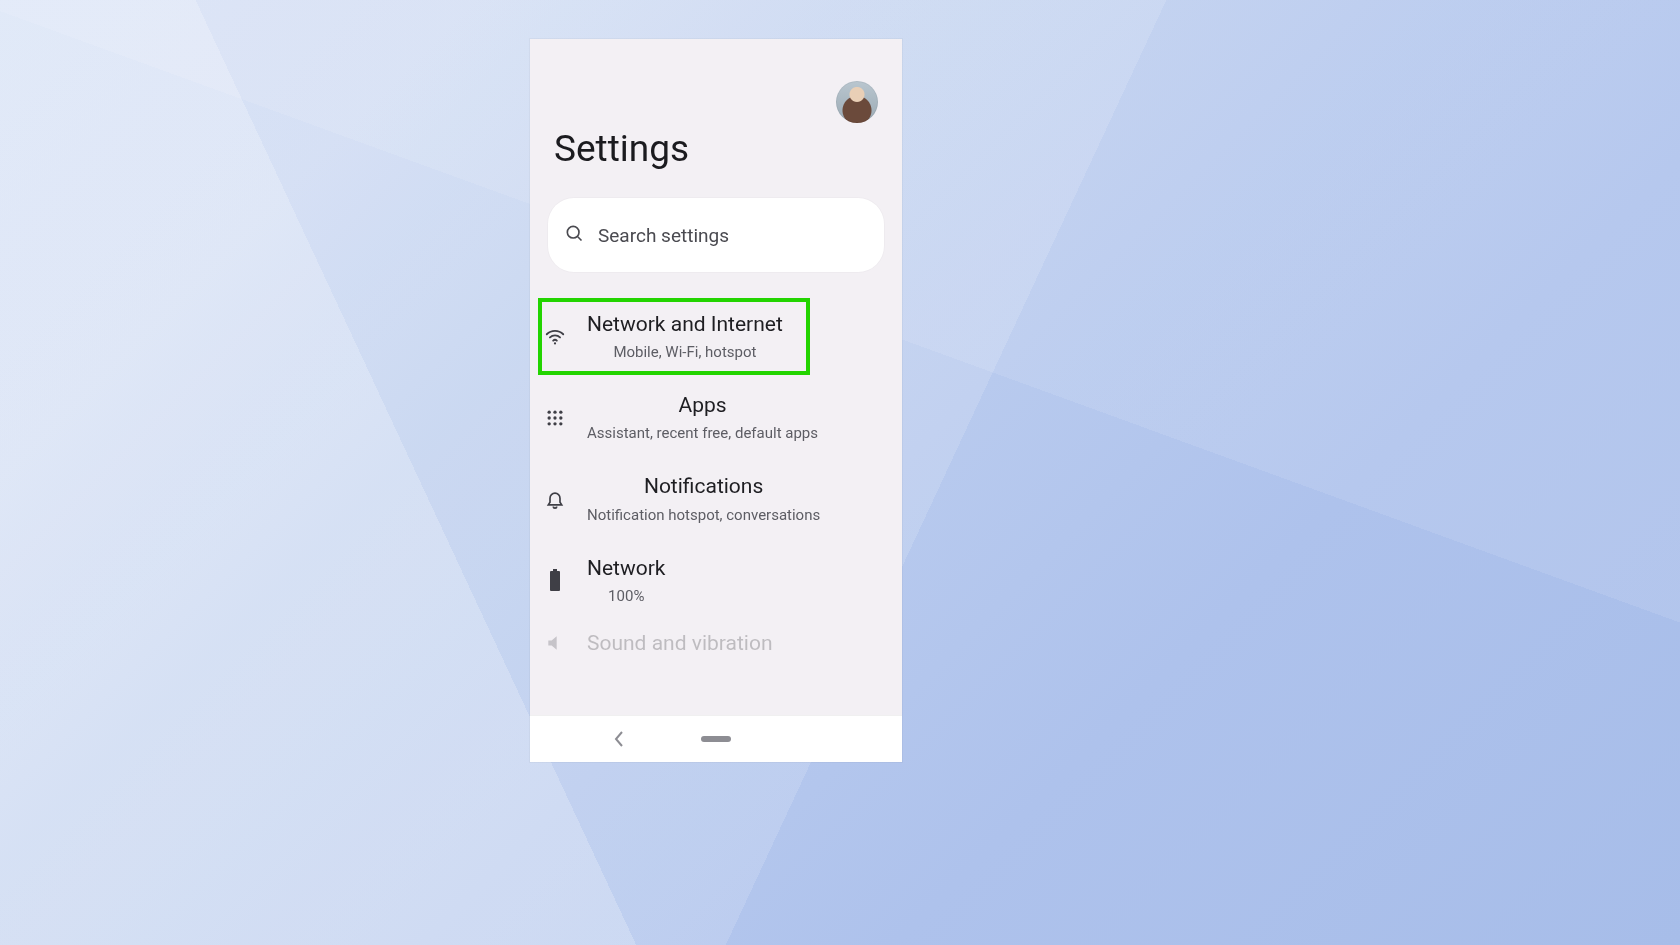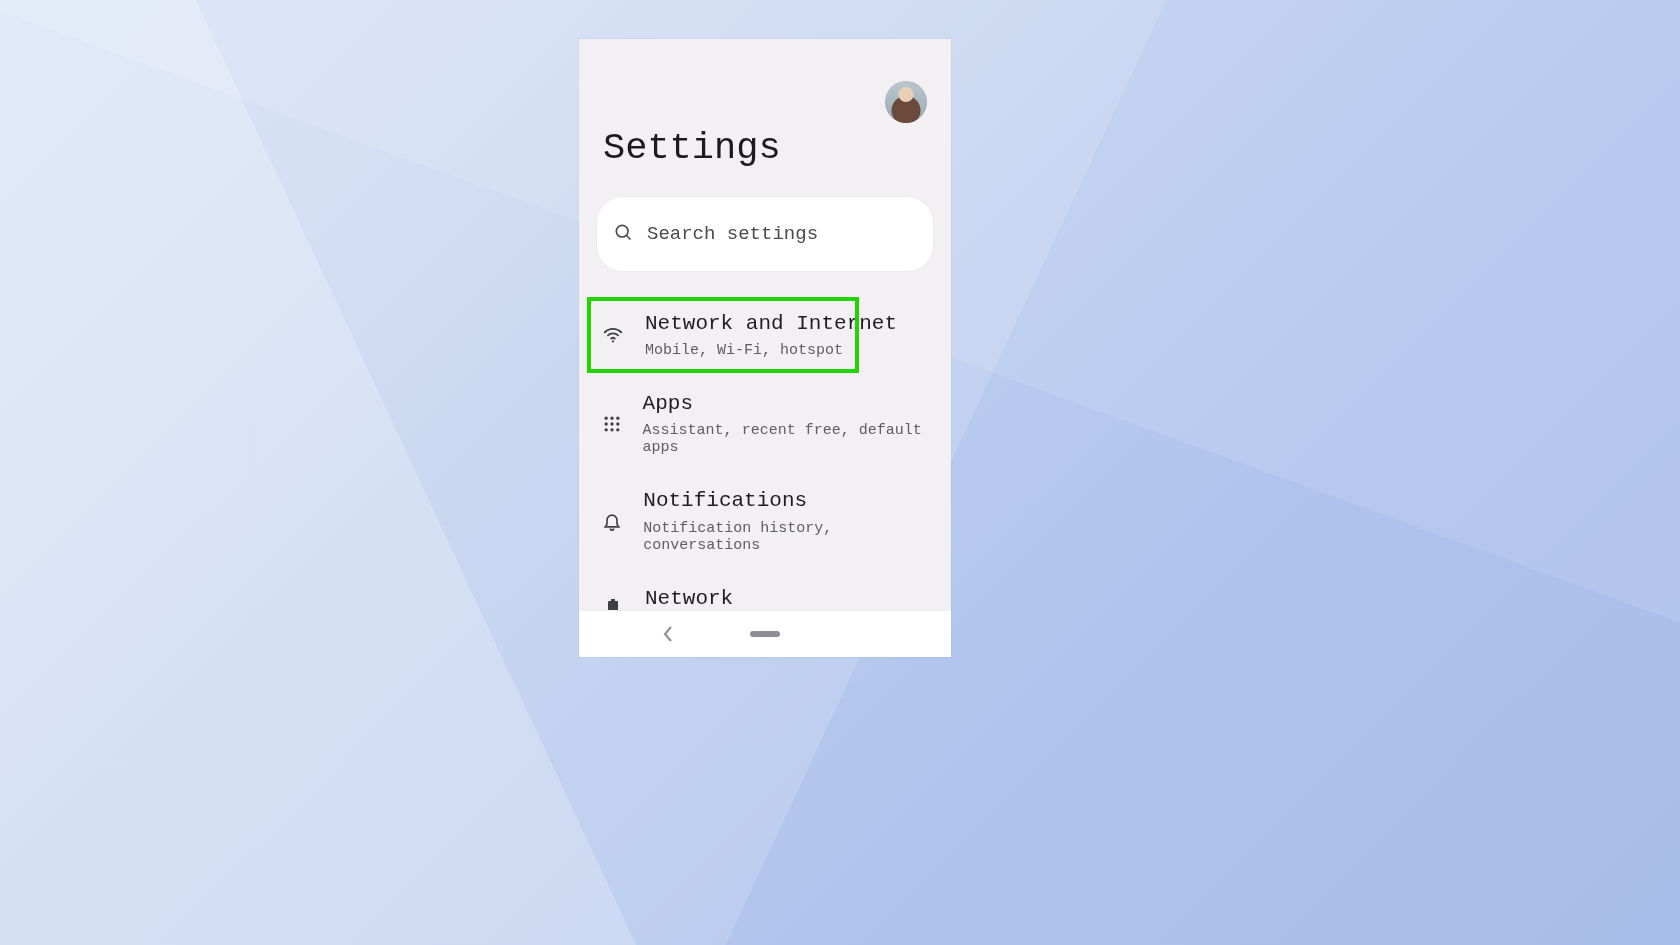--- a/index.html
+++ b/index.html
@@ -30,28 +30,27 @@
     inset: 0;
     background:
       linear-gradient(65deg, rgba(255,255,255,0.22) 0 30%, transparent 30% 100%),
       linear-gradient(115deg, rgba(255,255,255,0.14) 0 55%, transparent 55% 100%),
       linear-gradient(20deg, transparent 0 60%, rgba(255,255,255,0.10) 60% 100%);
   }
 
   
   .phone {
     position: absolute;
-    left: 579px;
+    left: 530px;
     top: 39px;
     width: 372px;
-    height: 618px;
+    height: 723px;
     background: #f3f0f4;
     box-shadow: 0 0 0 1px rgba(0,0,0,0.03);
     overflow: hidden;
-    font-family: Liberation Mono, monospace;
   }
 
   .header {
     position: relative;
     padding: 40px 24px 0 24px;
   }
 
   .avatar {
     position: absolute;
     right: 24px;
@@ -90,22 +89,23 @@
     color: #4a4a50;
   }
 
   .list {
     margin-top: 24px;
   }
 
   .item {
     display: flex;
     align-items: center;
-    padding: 16px 12px 16px 20px;
+    padding: 16px 12px 16px 11px;
     position: relative;
+    text-align: center;
   }
   .item .icon {
     width: 28px;
     display: flex;
     justify-content: center;
     color: #3f3f46;
   }
   .item .texts {
     margin-left: 18px;
   }
@@ -221,21 +221,21 @@
 
     <div class="item">
       <span class="icon">
         <svg width="20" height="22" viewBox="0 0 24 24" fill="none" stroke="currentColor" stroke-width="2">
           <path d="M18 16v-5a6 6 0 10-12 0v5l-2 3h16z"></path>
             <path d="M10 21a2 2 0 004 0"></path>
         </svg>
       </span>
       <div class="texts">
         <div class="label">Notifications</div>
-        <div class="sub">Notification history, conversations</div>
+        <div class="sub">Notification hotspot, conversations</div>
       </div>
     </div>
 
     <div class="item">
       <span class="icon">
         <svg width="14" height="22" viewBox="0 0 14 22" fill="currentColor">
           <rect x="5" y="0" width="4" height="2"></rect>
             <rect x="2" y="2" width="10" height="20" rx="1"></rect>
         </svg>
       </span>

